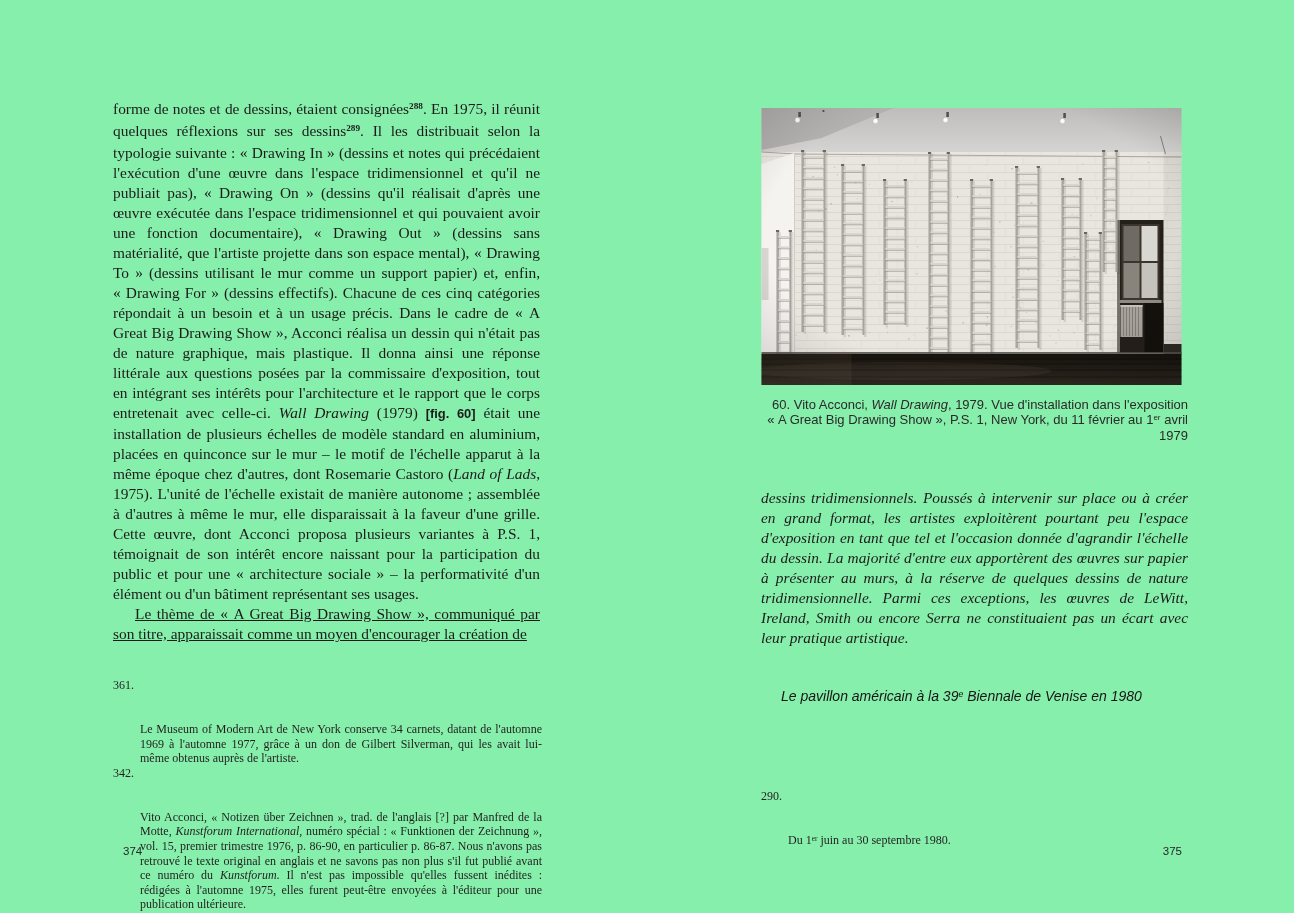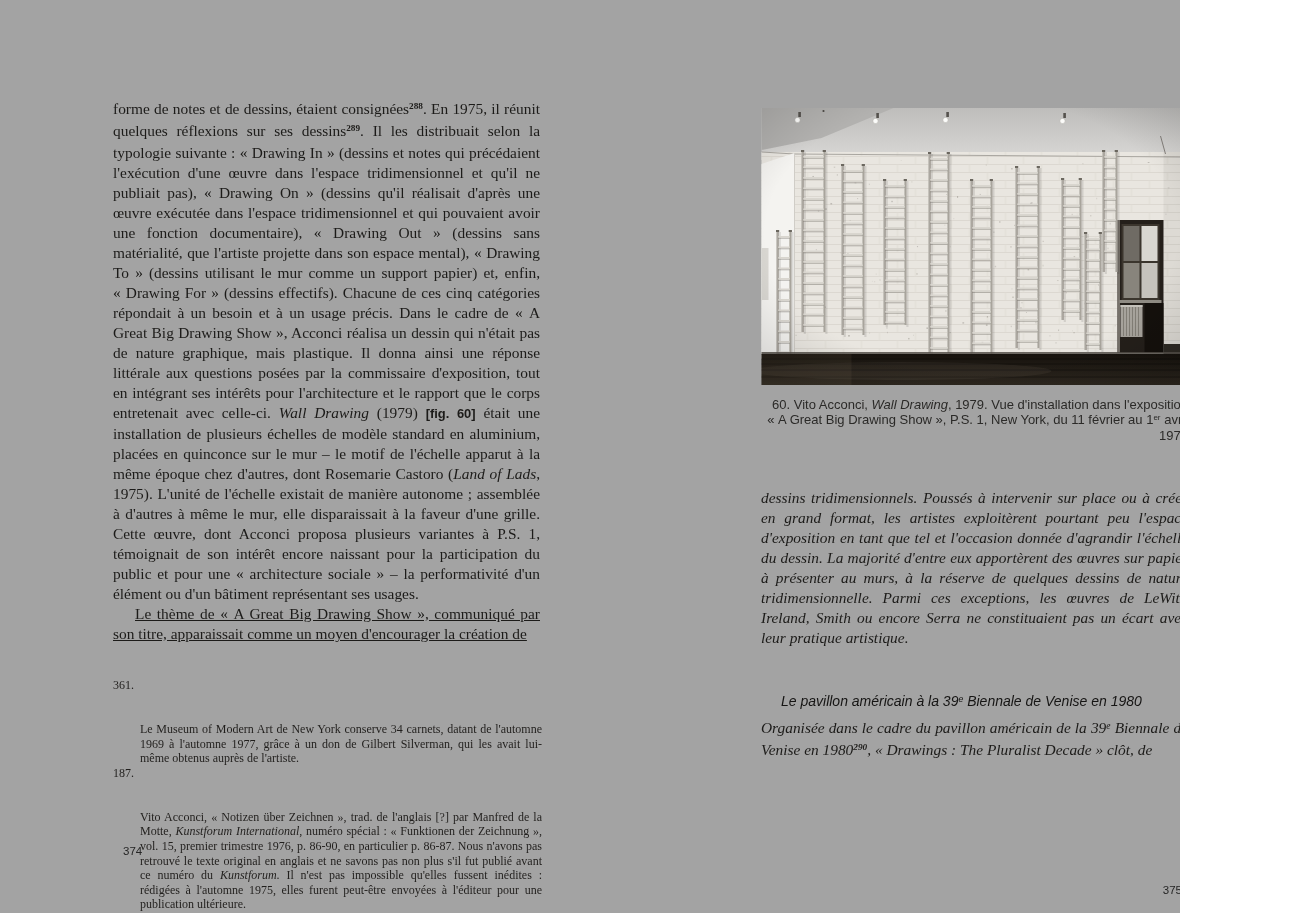--- a/index.html
+++ b/index.html
@@ -1,40 +1,40 @@
 <!DOCTYPE html>
 <html lang="fr"><head>
 <meta charset="utf-8">
 <style>
   html,body{margin:0;padding:0;background:#ffffff;}
-  .spread{position:relative;width:1180px;height:913px;background:#a3a3a3;
+  .spread{position:relative;width:1294px;height:913px;background:#86efac;
           font-family:"Liberation Serif",serif;color:#1c1b19;overflow:hidden;}
 
   .bodycol{position:absolute;width:427px;text-align:justify;
            font-size:15.4px;line-height:20px;hyphens:auto;}
   .bodycol p{margin:0;}
   .bodycol.leftcol{left:113px;top:99px;}
   .bodycol.rightcol{left:761px;top:488px;font-style:italic;}
   p.indent{text-indent:22px;text-decoration:underline;}
 
   .sec-head{margin:38px 0 0 0;font-family:"Liberation Sans",sans-serif;
-            font-size:14px;font-weight:normal;line-height:30px;
+            font-size:14px;font-weight:normal;line-height:21px;
             text-indent:20px;text-align:left;color:#161514;}
 
   .footnotes{position:absolute;font-size:12px;line-height:14.6px;text-align:justify;color:#211f1d;}
   .footnotes.fn-left{left:113px;top:678px;width:429px;}
   .footnotes.fn-right{left:761px;top:789px;width:427px;text-align:left;}
   .fn{display:flex;}
   .fn-num{flex:0 0 27px;}
   .fn-text{flex:1;margin-top:44px;}
 
   .pagenum{position:absolute;font-family:"Liberation Sans",sans-serif;
            font-size:11.5px;color:#252525;}
   .pagenum.num-left{left:123px;top:845px;}
-  .pagenum.num-right{left:761px;top:845px;width:421px;text-align:right;margin-top:39px;}
+  .pagenum.num-right{left:761px;top:845px;width:421px;text-align:right;}
 
   figure.installation{position:absolute;left:761px;top:108px;width:421px;margin:0;}
   figure.installation svg{display:block;}
   figure.installation figcaption{margin-top:13px;font-family:"Liberation Sans",sans-serif;
            font-size:13px;line-height:14.6px;color:#2b2a28;text-align:right;width:427px;}
 
   .run-i{font-style:italic;}
   .run-sup{position:relative;top:-.5em;font-size:.6em;font-weight:bold;}
   .run-supn{position:relative;top:-.45em;font-size:.62em;}
   .run-fig{font-family:"Liberation Sans",sans-serif;font-weight:bold;font-size:.84em;}
@@ -48,21 +48,21 @@
     <p lang="fr"><span>forme de notes et de dessins, étaient consignées</span><span class="run-sup">288</span><span>. En 1975, il réunit quelques réflexions sur ses dessins</span><span class="run-sup">289</span><span>. Il les distribuait selon la typologie suivante&nbsp;: «&nbsp;Drawing In&nbsp;» (dessins et notes qui précédaient l'exécution d'une œuvre dans l'espace tridimensionnel et qu'il ne publiait pas), «&nbsp;Drawing On&nbsp;» (dessins qu'il réalisait d'après une œuvre exécutée dans l'espace tridimensionnel et qui pouvaient avoir une fonction documentaire), «&nbsp;Drawing Out&nbsp;» (dessins sans matérialité, que l'artiste projette dans son espace mental), «&nbsp;Drawing To&nbsp;» (dessins utilisant le mur comme un support papier) et, enfin, «&nbsp;Drawing For&nbsp;» (dessins effectifs). Chacune de ces cinq catégories répondait à un besoin et à un usage précis. Dans le cadre de «&nbsp;A Great Big Drawing Show&nbsp;», Acconci réalisa un dessin qui n'était pas de nature graphique, mais plastique. Il donna ainsi une réponse littérale aux questions posées par la commissaire d'exposition, tout en intégrant ses intérêts pour l'architecture et le rapport que le corps entretenait avec celle-ci. </span><span class="run-i">Wall Drawing</span><span> (1979) </span><span class="run-fig">[fig.&nbsp;60]</span><span> était une installation de plusieurs échelles de modèle standard en aluminium, placées en quinconce sur le mur – le motif de l'échelle apparut à la même époque chez d'autres, dont Rosemarie Castoro (</span><span class="run-i">Land of Lads</span><span>, 1975). L'unité de l'échelle existait de manière autonome&nbsp;; assemblée à d'autres à même le mur, elle disparaissait à la faveur d'une grille. Cette œuvre, dont Acconci proposa plusieurs variantes à P.S. 1, témoignait de son intérêt encore naissant pour la participation du public et pour une «&nbsp;architecture sociale&nbsp;» – la performativité d'un élément ou d'un bâtiment représentant ses usages.</span></p>
     <p lang="fr" class="indent"><span>Le thème de «&nbsp;A Great Big Drawing Show&nbsp;», communiqué par son titre, apparaissait comme un moyen d'encourager la création de</span></p>
   </div>
 
   <div class="footnotes fn-left">
     <div class="fn">
       <span class="fn-num">361.</span>
       <span class="fn-text" lang="fr"><span>Le Museum of Modern Art de New York conserve 34 carnets, datant de l'automne 1969 à l'automne 1977, grâce à un don de Gilbert Silverman, qui les avait lui-même obtenus auprès de l'artiste.</span></span>
     </div>
     <div class="fn">
-      <span class="fn-num">187.</span>
+      <span class="fn-num">342.</span>
       <span class="fn-text" lang="fr"><span>Vito Acconci, «&nbsp;Notizen über Zeichnen&nbsp;», trad. de l'anglais [?] par Manfred de la Motte, </span><span class="run-i">Kunstforum International</span><span>, numéro spécial&nbsp;: «&nbsp;Funktionen der Zeichnung&nbsp;», vol. 15, premier trimestre 1976, p. 86-90, en particulier p. 86-87. Nous n'avons pas retrouvé le texte original en anglais et ne savons pas non plus s'il fut publié avant ce numéro du </span><span class="run-i">Kunstforum</span><span>. Il n'est pas impossible qu'elles fussent inédites&nbsp;: rédigées à l'automne 1975, elles furent peut-être envoyées à l'éditeur pour une publication ultérieure.</span></span>
     </div>
   </div>
 
   <div class="pagenum num-left">374</div>
 
   <figure class="installation">
     <svg id="photo" width="421" height="277" viewBox="0 0 420 277" xmlns="http://www.w3.org/2000/svg">
       <defs>
         <linearGradient id="ceil" x1="0" y1="0" x2="0" y2="1">
@@ -632,19 +632,24 @@
       </g>
 
       <rect x="0" y="0" width="420" height="277" fill="url(#vig)"></rect>
     </svg>
     <figcaption lang="fr"><span>60. Vito Acconci, </span><span class="run-i">Wall Drawing</span><span>, 1979. Vue d'installation dans l'exposition «&nbsp;A Great Big Drawing Show&nbsp;», P.S. 1, New York, du 11 février au 1</span><span class="run-supn">er</span><span> avril 1979</span></figcaption>
   </figure>
 
   <div class="bodycol rightcol">
     <p lang="fr"><span>dessins tridimensionnels. Poussés à intervenir sur place ou à créer en grand format, les artistes exploitèrent pourtant peu l'espace d'exposition en tant que tel et l'occasion donnée d'agrandir l'échelle du dessin. La majorité d'entre eux apportèrent des œuvres sur papier à présenter au murs, à la réserve de quelques dessins de nature tridimensionnelle. Parmi ces exceptions, les œuvres de LeWitt, Ireland, Smith ou encore Serra ne constituaient pas un écart avec leur pratique artistique.</span></p>
     <h2 class="sec-head"><span>Le pavillon américain à la 39</span><span class="run-supn">e</span><span> Biennale de Venise en 1980</span></h2>
-    <p lang="fr"><span>Organisée dans le cadre du pavillon américain de la 39</span><span class="run-supn">e</span><span> Biennale de Venise en 1980</span><span class="run-sup">290</span><span>, «&nbsp;Drawings&nbsp;: The Pluralist Decade&nbsp;» clôt, de</span></p>
   </div>
 
+  <div class="footnotes fn-right">
+    <div class="fn">
+      <span class="fn-num">290.</span>
+      <span class="fn-text" lang="fr"><span>Du 1</span><span class="run-supn">er</span><span> juin au 30 septembre 1980.</span></span>
+    </div>
+  </div>
 
   <div class="pagenum num-right">375</div>
 
 </div>
 
 </body></html>

